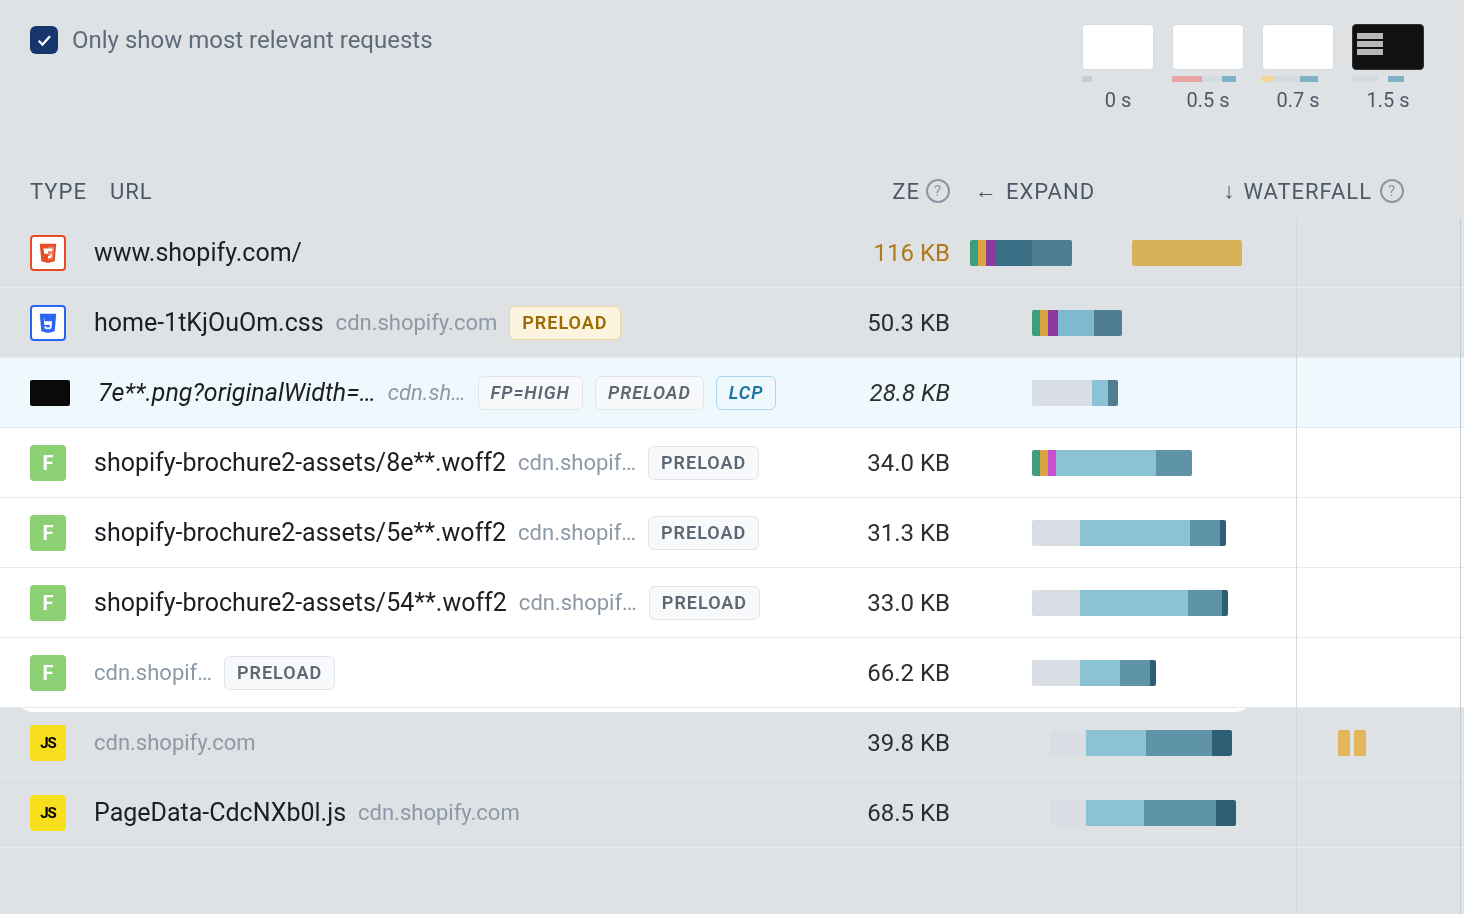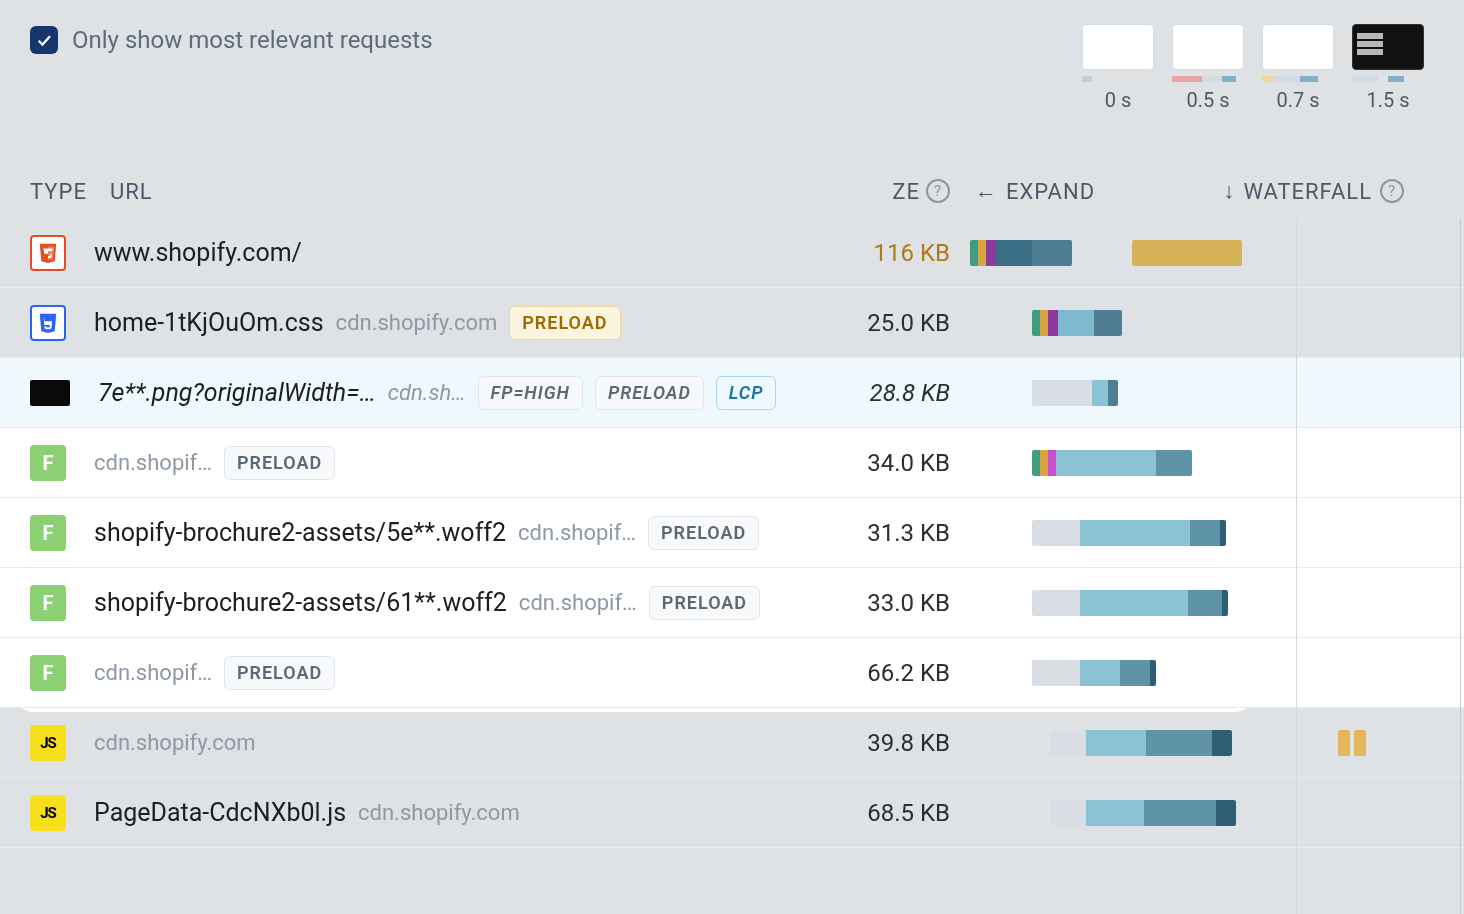--- a/index.html
+++ b/index.html
@@ -178,21 +178,21 @@
           <svg width="22" height="22" viewBox="0 0 24 24">
             <path fill="#2965f1" d="M3 2l1.7 19L12 23l7.3-2L21 2H3z"></path>
             <path fill="#fff" d="M17 7H8l.3 3H16.5l-.8 8L12 19l-3.7-1-.2-2.5h2l.1 1.2L12 17l1.8-.4.2-2.3H8L7.4 7H17z"></path>
           </svg>
         </div>
         <div class="url-cell">
           <span class="url-main">home-1tKjOuOm.css</span>
           <span class="url-host">cdn.shopify.com</span>
           <span class="badge blocking">PRELOAD</span>
         </div>
-        <div class="size-cell">25.0 KB</div>
+        <div class="size-cell">50.3 KB</div>
         <div class="wf-cell">
           <div class="wf-bar" style="left: 62px;">
             <span style="width: 8px; background: rgb(63, 157, 126);"></span>
             <span style="width: 8px; background: rgb(217, 164, 65);"></span>
             <span style="width: 10px; background: rgb(138, 59, 156);"></span>
             <span style="width: 36px; background: rgb(127, 185, 207);"></span>
             <span style="width: 28px; background: rgb(79, 126, 146);"></span>
           </div>
         </div>
       </div>
@@ -210,20 +210,21 @@
           <div class="wf-bar" style="left: 62px;">
             <span style="width: 60px; background: rgb(216, 222, 227);"></span>
             <span style="width: 16px; background: rgb(139, 195, 212);"></span>
             <span style="width: 10px; background: rgb(79, 126, 146);"></span>
           </div>
         </div>
       </div>
       <div class="row hl">
         <div class="type-icon type-font">F</div>
         <div class="url-cell">
+          <span class="url-main">shopify-brochure2-assets/8e**.woff2</span>
           <span class="url-host">cdn.shopif…</span>
           <span class="badge">PRELOAD</span>
         </div>
         <div class="size-cell">34.0 KB</div>
         <div class="wf-cell">
           <div class="wf-bar" style="left: 62px;">
             <span style="width: 8px; background: rgb(63, 157, 126);"></span>
             <span style="width: 8px; background: rgb(217, 164, 65);"></span>
             <span style="width: 8px; background: rgb(201, 79, 207);"></span>
             <span style="width: 100px; background: rgb(139, 195, 212);"></span>
@@ -244,21 +245,21 @@
             <span style="width: 48px; background: rgb(216, 222, 227);"></span>
             <span style="width: 110px; background: rgb(139, 195, 212);"></span>
             <span style="width: 30px; background: rgb(95, 147, 168);"></span>
             <span style="width: 6px; background: rgb(47, 95, 116);"></span>
           </div>
         </div>
       </div>
       <div class="row hl">
         <div class="type-icon type-font">F</div>
         <div class="url-cell">
-          <span class="url-main">shopify-brochure2-assets/61**.woff2</span>
+          <span class="url-main">shopify-brochure2-assets/54**.woff2</span>
           <span class="url-host">cdn.shopif…</span>
           <span class="badge">PRELOAD</span>
         </div>
         <div class="size-cell">33.0 KB</div>
         <div class="wf-cell">
           <div class="wf-bar" style="left: 62px;">
             <span style="width: 48px; background: rgb(216, 222, 227);"></span>
             <span style="width: 108px; background: rgb(139, 195, 212);"></span>
             <span style="width: 34px; background: rgb(95, 147, 168);"></span>
             <span style="width: 6px; background: rgb(47, 95, 116);"></span>

